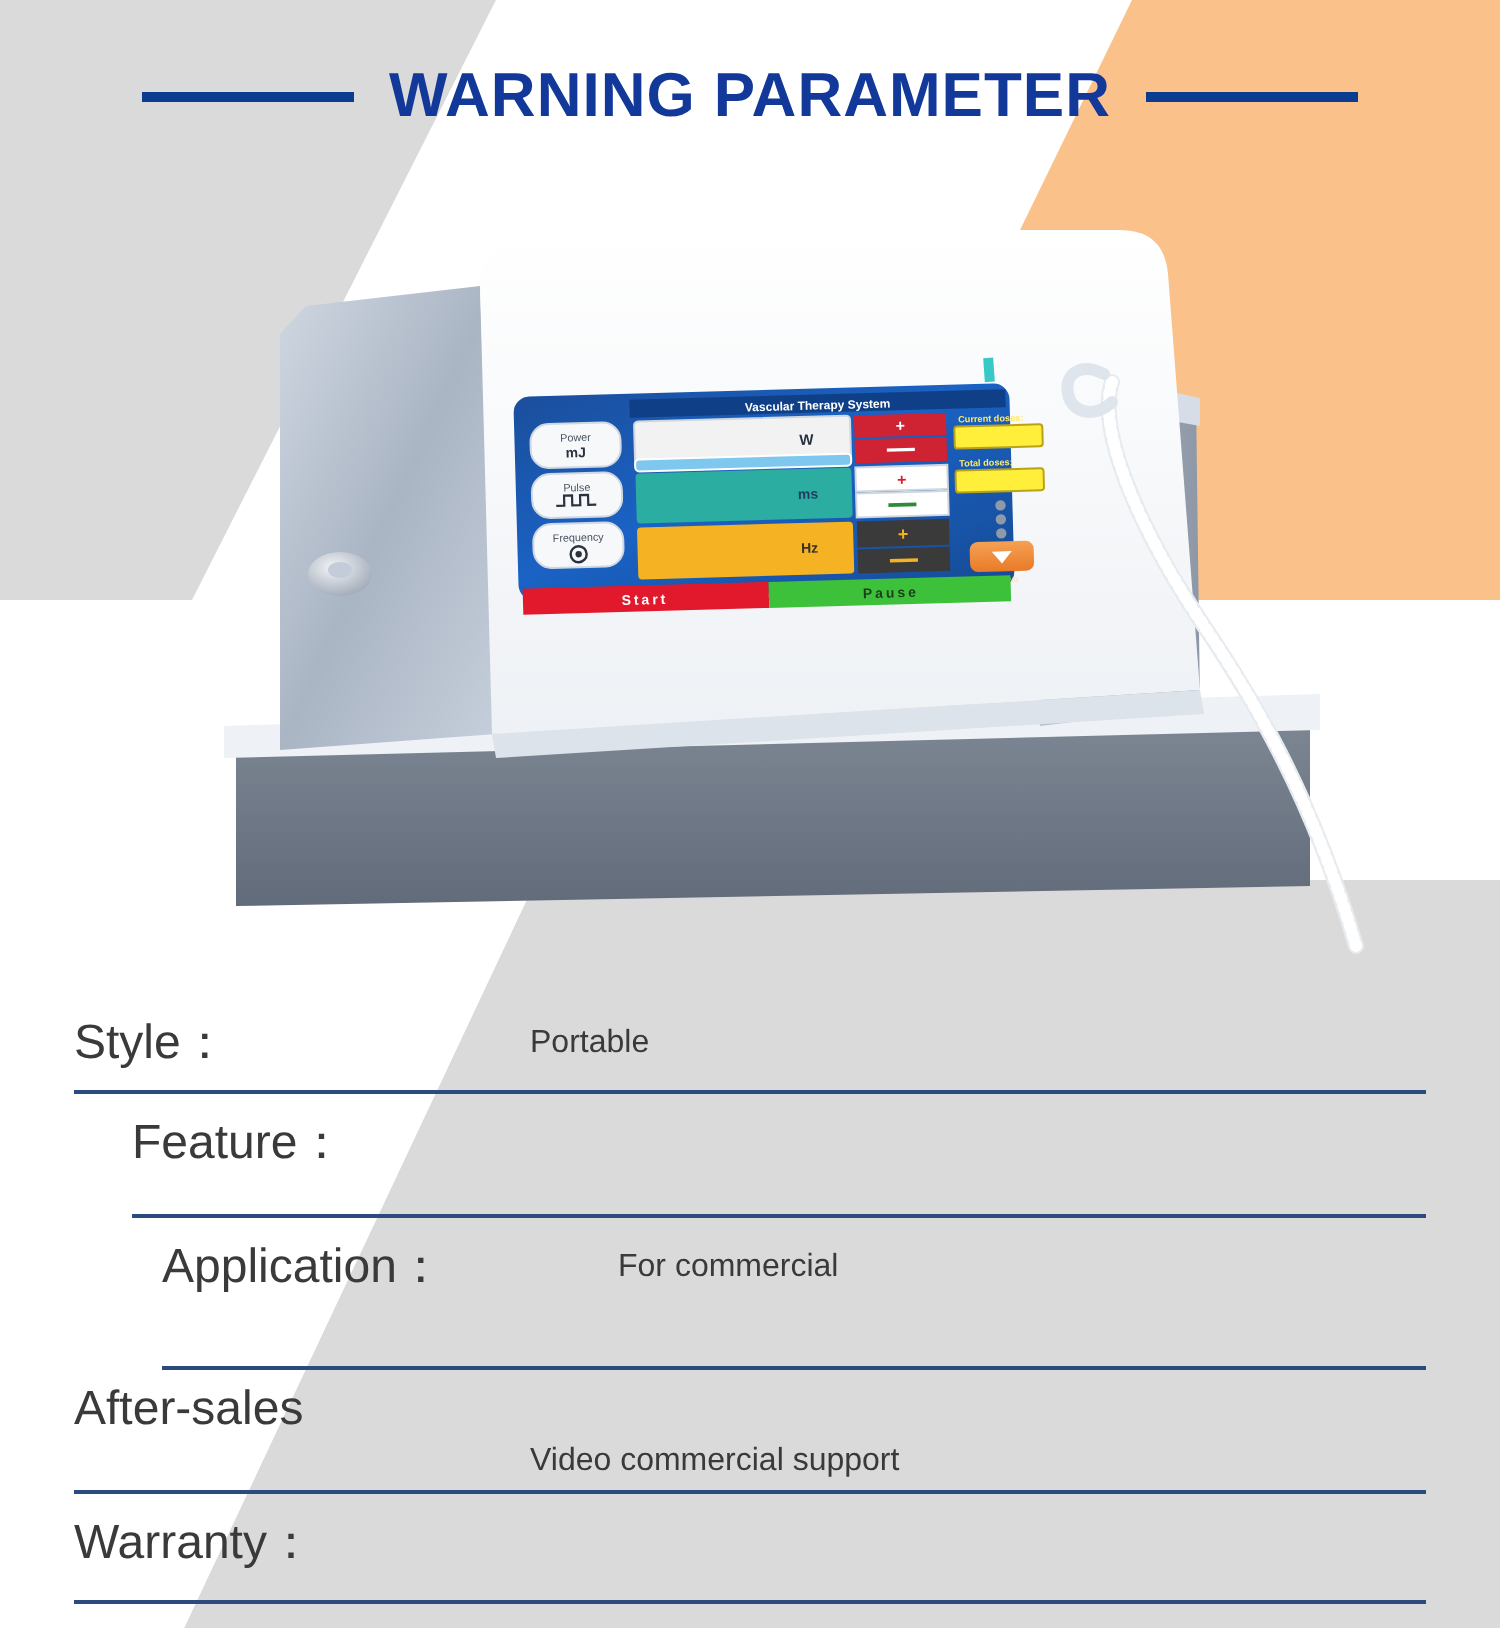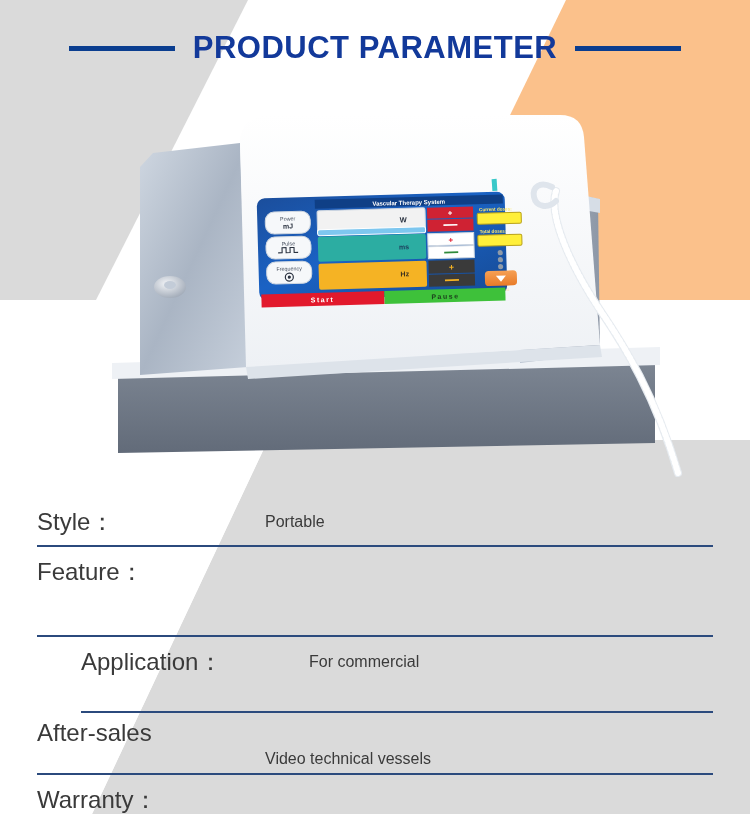--- a/index.html
+++ b/index.html
@@ -34,21 +34,21 @@
   
   .spec-table{
     position:absolute;left:37px;top:497px;width:676px;z-index:6;
   }
   .spec-row{
     display:flex;align-items:flex-start;
     border-bottom:2.5px solid #2b4a7d;
     box-sizing:border-box;
   }
   .spec-row.r-style{height:50px;}
-  .spec-row.r-feature{height:90px;}
+  .spec-row.r-feature{height:62px;margin-left:29px;}
   .spec-row.r-application{height:76px;margin-left:44px;}
   .spec-row.r-service{height:62px;}
   .spec-row.r-warranty{height:55px;}
   .spec-label{
     width:228px;flex:0 0 228px;
     font-size:24px;color:#3a3a3a;line-height:26px;
     padding-top:12px;box-sizing:border-box;
   }
   .spec-row.r-service .spec-label{padding-top:7px;}
   .spec-value{
@@ -73,21 +73,21 @@
 
     <polygon points="268,440 750,440 750,814 92,814" fill="#dadada"></polygon>
 
     <polygon points="0,440 268,440 92,814 0,814" fill="#ffffff"></polygon>
 
     <polygon points="556,440 750,440 750,470 596,628" fill="#ffffff" opacity="0"></polygon>
   </svg>
 
   <div class="header">
     <div class="rule"></div>
-    <div class="header-title">PRODUCT PARAMETER</div>
+    <div class="header-title">WARNING PARAMETER</div>
     <div class="rule"></div>
   </div>
 
   <svg class="photo" width="750" height="400" viewBox="0 0 750 400">
     <defs>
       <linearGradient id="bodyTop" x1="0" y1="0" x2="0" y2="1">
         <stop offset="0" stop-color="#ffffff"></stop>
         <stop offset="1" stop-color="#eef1f5"></stop>
       </linearGradient>
       <linearGradient id="sidePanel" x1="0" y1="0" x2="1" y2="1">
@@ -235,21 +235,21 @@
       <div class="spec-label">
         <span>Application：</span>
       </div>
       <div class="spec-value">For commercial</div>
     </div>
 
     <div class="spec-row r-service">
       <div class="spec-label">
         <span>After-sales</span>
       </div>
-      <div class="spec-value">Video technical vessels</div>
+      <div class="spec-value">Video commercial support</div>
     </div>
 
     <div class="spec-row r-warranty">
       <div class="spec-label">
         <span>Warranty：</span>
       </div>
     </div>
 
   </div>
 </div>

